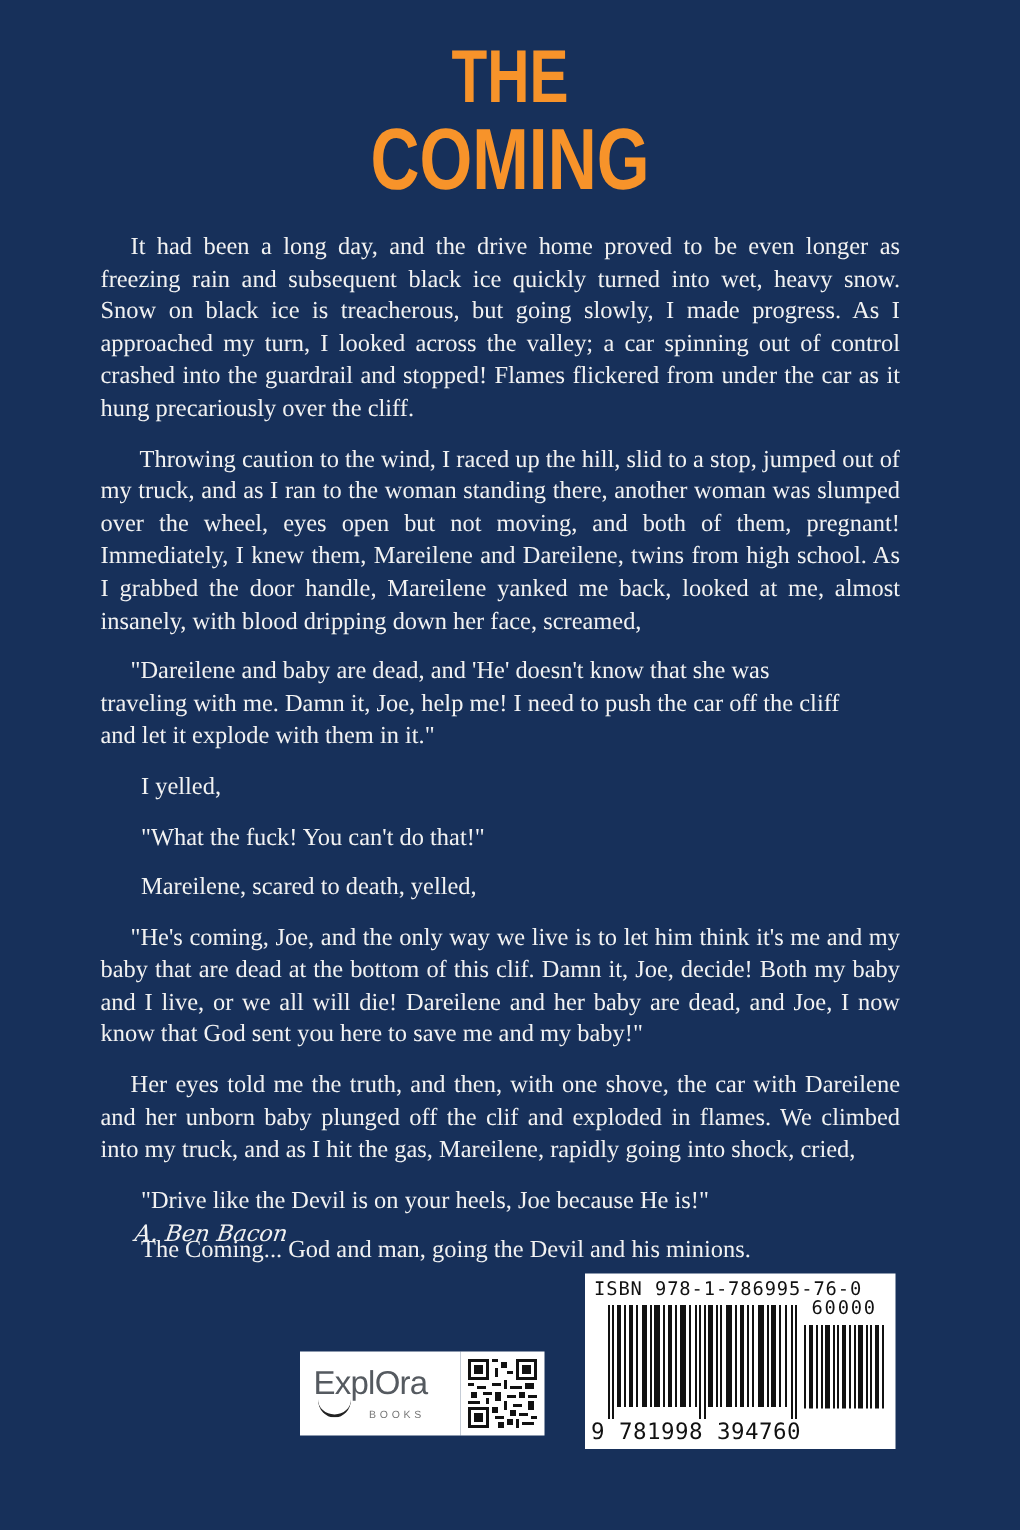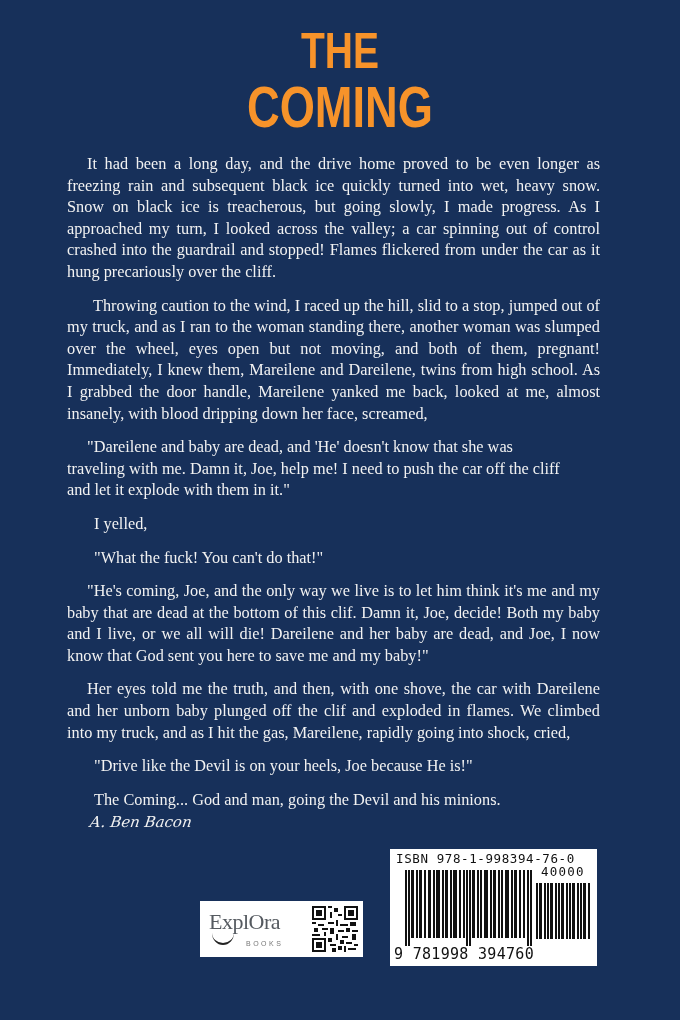--- a/index.html
+++ b/index.html
@@ -37,21 +37,21 @@
       font-size: 15px; color: #f2f2f2;
       transform: skewX(-8deg);
     }
 
     .logo-box {
       position: absolute; left: 200px; top: 901px; width: 107px; height: 56px;
       background: #ffffff;
     }
     .logo-text {
       position: absolute; left: 9px; top: 8px;
-      font-family: Liberation Serif, serif;
+      font-family: Liberation Sans, sans-serif;
       font-size: 22px; color: #555a60; letter-spacing: -0.5px;
     }
     .logo-arc {
       position: absolute; left: 12px; top: 20px; width: 22px; height: 22px;
       border-bottom: 2px solid #222; border-radius: 50%;
     }
     .logo-sub {
       position: absolute; left: 46px; top: 39px;
       font-family: "Liberation Sans", "DejaVu Sans", sans-serif;
       font-size: 7px; letter-spacing: 2.5px; color: #777;
@@ -92,20 +92,21 @@
 
   <div class="title title-the">THE</div>
   <div class="title title-coming">COMING</div>
 
   <div class="body-text">
     <p class="para">It had been a long day, and the drive home proved to be even longer as freezing rain and subsequent black ice quickly turned into wet, heavy snow. Snow on black ice is treacherous, but going slowly, I made progress. As I approached my turn, I looked across the valley; a car spinning out of control crashed into the guardrail and stopped! Flames flickered from under the car as it hung precariously over the cliff.</p>
     <p class="para indent-lg">Throwing caution to the wind, I raced up the hill, slid to a stop, jumped out of my truck, and as I ran to the woman standing there, another woman was slumped over the wheel, eyes open but not moving, and both of them, pregnant! Immediately, I knew them, Mareilene and Dareilene, twins from high school. As I grabbed the door handle, Mareilene yanked me back, looked at me, almost insanely, with blood dripping down her face, screamed,</p>
     <p class="para nojust narrow">"Dareilene and baby are dead, and 'He' doesn't know that she was traveling with me. Damn it, Joe, help me! I need to push the car off the cliff and let it explode with them in it."</p>
     <p class="para short">I yelled,</p>
     <p class="para short">"What the fuck! You can't do that!"</p>
+    <p class="para short">Mareilene, scared to death, yelled,</p>
     <p class="para">"He's coming, Joe, and the only way we live is to let him think it's me and my baby that are dead at the bottom of this clif. Damn it, Joe, decide! Both my baby and I live, or we all will die! Dareilene and her baby are dead, and Joe, I now know that God sent you here to save me and my baby!"</p>
     <p class="para">Her eyes told me the truth, and then, with one shove, the car with Dareilene and her unborn baby plunged off the clif and exploded in flames. We climbed into my truck, and as I hit the gas, Mareilene, rapidly going into shock, cried,</p>
     <p class="para short">"Drive like the Devil is on your heels, Joe because He is!"</p>
     <p class="para short">The Coming... God and man, going the Devil and his minions.</p>
   </div>
 
   <div class="signature">A. Ben Bacon</div>
 
   <div class="logo-box">
     <div class="logo-arc"></div>
@@ -153,22 +154,22 @@
           <rect x="13" y="20" width="2" height="2"></rect>
           <rect x="16" y="20" width="1" height="3"></rect>
           <rect x="18" y="21" width="4" height="1"></rect>
         <rect x="10" y="21" width="2" height="2"></rect>
           <rect x="21" y="19" width="2" height="1"></rect>
       </g>
     </svg>
   </div>
 
   <div class="barcode-box">
-    <div class="isbn-label">ISBN 978-1-998394-76-0</div>
-    <div class="price-code">40000</div>
+    <div class="isbn-label">ISBN 978-1-786995-76-0</div>
+    <div class="price-code">60000</div>
     <svg class="barcode-main" width="128" height="76" viewBox="0 0 128 76" shape-rendering="crispEdges">
       <g fill="#111">
         <rect x="0" y="0" width="1.5" height="76"></rect>
           <rect x="3" y="0" width="1.5" height="76"></rect>
         <rect x="6" y="0" width="3" height="68"></rect>
           <rect x="11" y="0" width="1.5" height="68"></rect>
           <rect x="14" y="0" width="3" height="68"></rect>
         <rect x="19" y="0" width="1.5" height="68"></rect>
           <rect x="23" y="0" width="3" height="68"></rect>
           <rect x="28" y="0" width="1.5" height="68"></rect>

